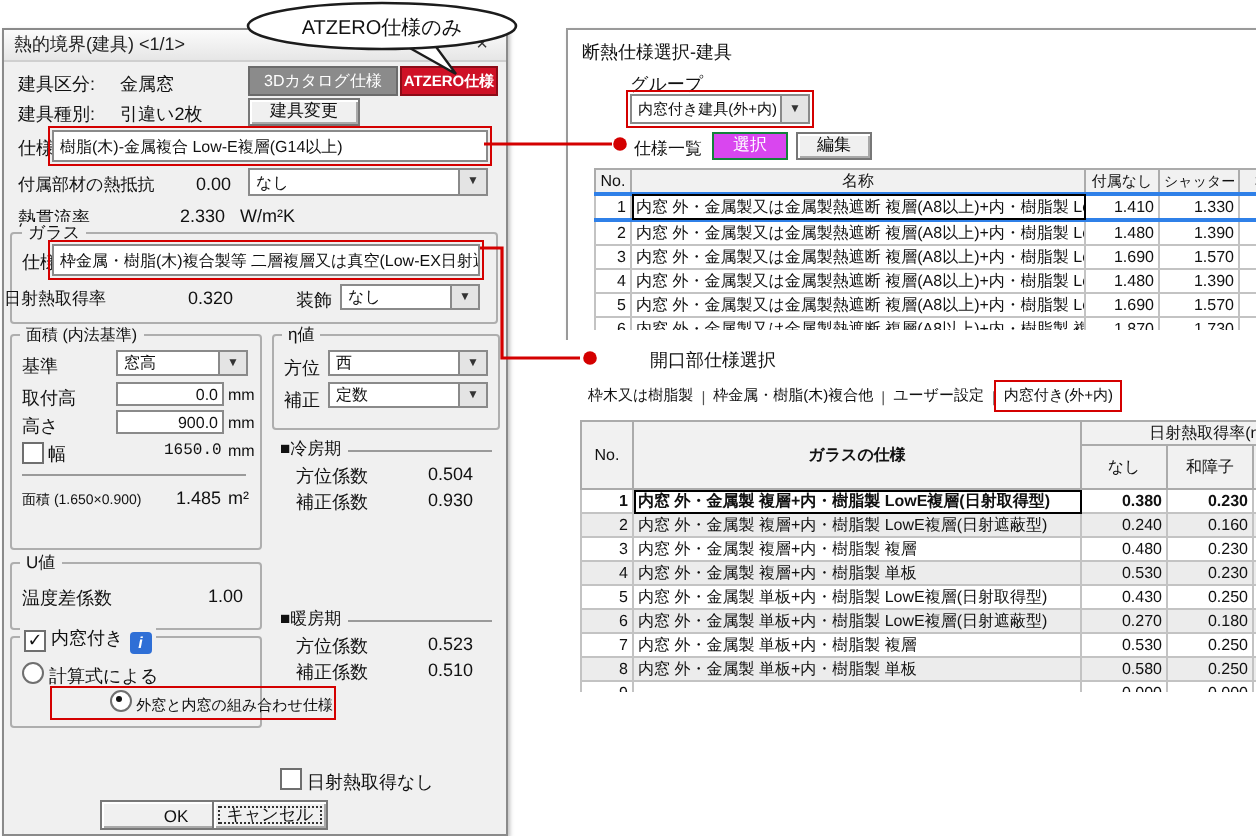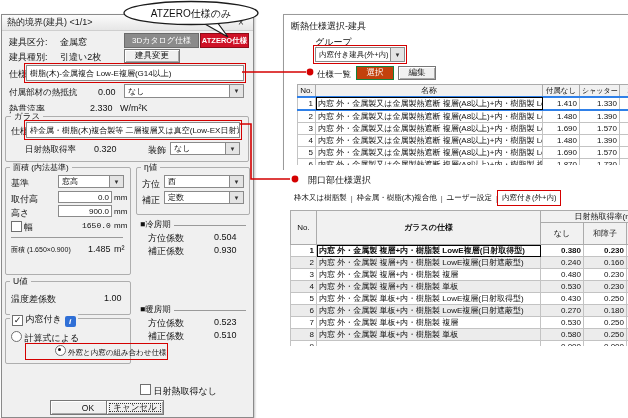--- a/index.html
+++ b/index.html
@@ -12,21 +12,21 @@
   .titlebar{position:absolute;left:0;top:0;right:0;height:16px;background:linear-gradient(#fbfbfb,#e6e6e6);
     border-bottom:1px solid #cfcfcf;display:flex;align-items:center;padding:0 5px;box-sizing:border-box;}
   .titletxt{font-size:9px;color:#222;}
   .closeX{margin-left:auto;width:14px;height:12px;text-align:center;line-height:11px;font-size:10px;color:#333;}
   
   .lbl{position:absolute;white-space:nowrap;}
   .btn{position:absolute;background:#f0f0f0;border:1px solid #777;box-shadow:inset 1px 1px 0 #fff, inset -1px -1px 0 #a9a9a9;
     display:flex;align-items:center;justify-content:center;font-size:8.5px;white-space:nowrap;box-sizing:border-box;}
   .btn.dark{background:#8b8b8b;color:#fff;border-color:#6b6b6b;box-shadow:none;}
   .btn.red{background:#cf1126;color:#fff;border-color:#8c0b17;font-weight:bold;box-shadow:none;}
-  .btn.green{background:#c2410c;color:#fff;border-color:#13813a;box-shadow:none;}
+  .btn.green{background:#d946ef;color:#fff;border-color:#13813a;box-shadow:none;}
   .btn.focused{outline:1px dotted #333;outline-offset:-4px;}
   .field{position:absolute;background:#fff;border:1px solid #8a8a8a;display:flex;align-items:center;
     padding:0 3px;font-size:8px;white-space:nowrap;overflow:hidden;box-sizing:border-box;}
   .inp{position:absolute;background:#fff;border:1px solid #8a8a8a;display:flex;align-items:center;justify-content:flex-end;
     padding:0 2px;font-size:8px;box-sizing:border-box;}
   .dd{position:absolute;background:#fff;border:1px solid #8a8a8a;display:flex;align-items:stretch;font-size:8px;box-sizing:border-box;overflow:hidden;}
   .dd .t{flex:1;display:flex;align-items:center;padding:0 3px;white-space:nowrap;overflow:hidden;}
   .dd .a{width:13px;background:#e4e4e4;border-left:1px solid #8a8a8a;display:flex;align-items:center;justify-content:center;font-size:6px;color:#333;}
   .gbox{position:absolute;border:1px solid #aeaeae;border-radius:2px;box-sizing:border-box;}
   .gcap{position:absolute;background:#f0f0f0;padding:0 3px;font-size:8.5px;white-space:nowrap;}
@@ -91,21 +91,21 @@
     </div>
 
     <span class="lbl" style="left:7px;top:88px;">熱貫流率</span>
     <span class="lbl" style="left:88px;top:88px;">2.330</span>
     <span class="lbl" style="left:118px;top:88px;">W/m²K</span>
 
     <div class="gbox" style="left:3px;top:101px;width:244px;height:46px;"></div>
     <span class="gcap" style="left:9px;top:96px;">ガラス</span>
     <span class="lbl" style="left:9px;top:110px;">仕様</span>
     <div class="field hl" style="left:24px;top:107px;width:214px;height:16px;">枠金属・樹脂(木)複合製等 二層複層又は真空(Low-EX日射遮蔽型)</div>
-    <span class="lbl" style="left:23px;top:129px;font-size:8.5px;">日射熱取得率</span>
+    <span class="lbl" style="left:0;top:129px;font-size:8.5px;">日射熱取得率</span>
     <span class="lbl" style="left:92px;top:129px;">0.320</span>
     <span class="lbl" style="left:146px;top:129px;">装飾</span>
     <div class="dd" style="left:168px;top:127px;width:70px;height:13px;">
       <span class="t">なし</span>
       <span class="a">▼</span>
     </div>
 
     <div class="gbox" style="left:3px;top:152px;width:126px;height:108px;"></div>
     <span class="gcap" style="left:8px;top:147px;font-size:8px;">面積 (内法基準)</span>
     <span class="lbl" style="left:9px;top:162px;">基準</span>
@@ -246,21 +246,21 @@
               <td class="c-num">1.870</td>
               <td class="c-num">1.730</td>
               <td class="c-num"></td>
             </tr>
           </tbody>
       </table>
     </div>
   </div>
 
   <div class="abs" style="left:282px;top:170px;width:346px;height:180px;background:#fff;">
-    <span class="lbl" style="left:10px;top:4px;font-size:9px;padding-left:16px;">開口部仕様選択</span>
+    <span class="lbl" style="left:27px;top:4px;font-size:9px;padding-left:16px;">開口部仕様選択</span>
     <div class="tabsrow" style="left:9px;top:20px;height:16px;align-items:center;">
         <span class="tab">枠木又は樹脂製</span>
         <span class="sep">|</span>
         <span class="tab">枠金属・樹脂(木)複合他</span>
         <span class="sep">|</span>
         <span class="tab">ユーザー設定</span>
         <span class="sep">|</span>
         <span class="tab hl">内窓付き(外+内)</span>
       </div>
 

